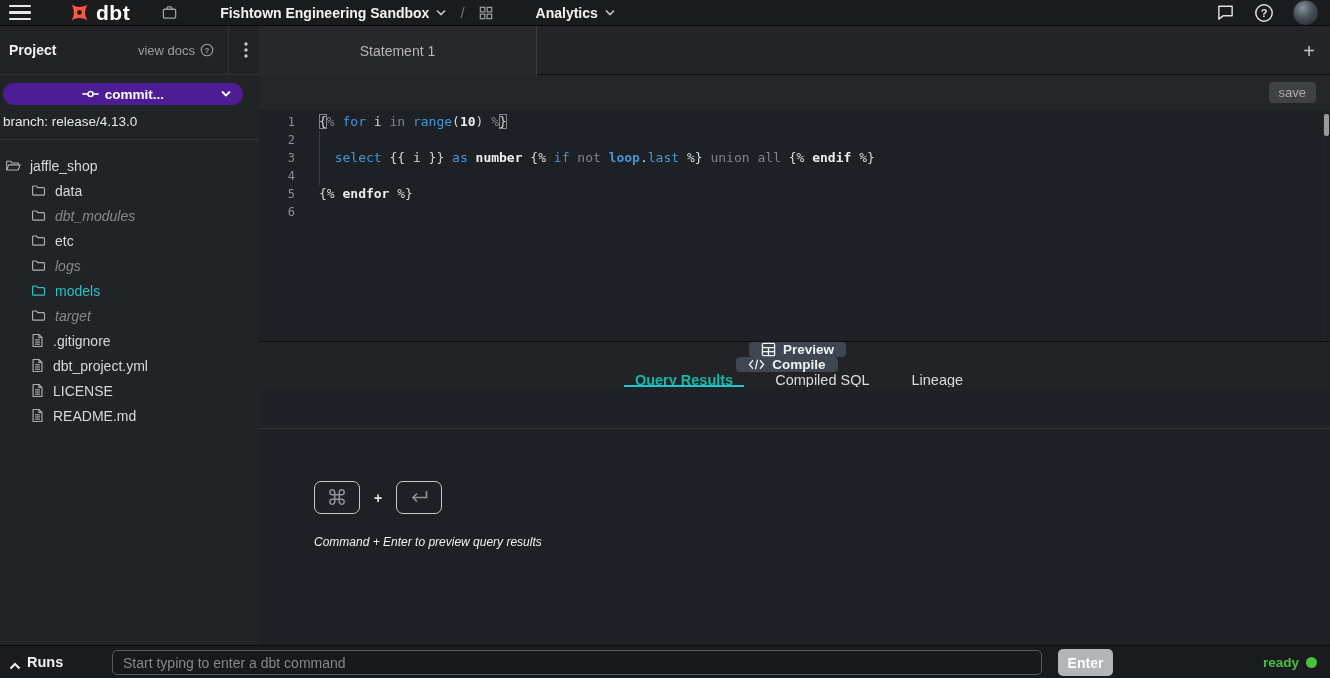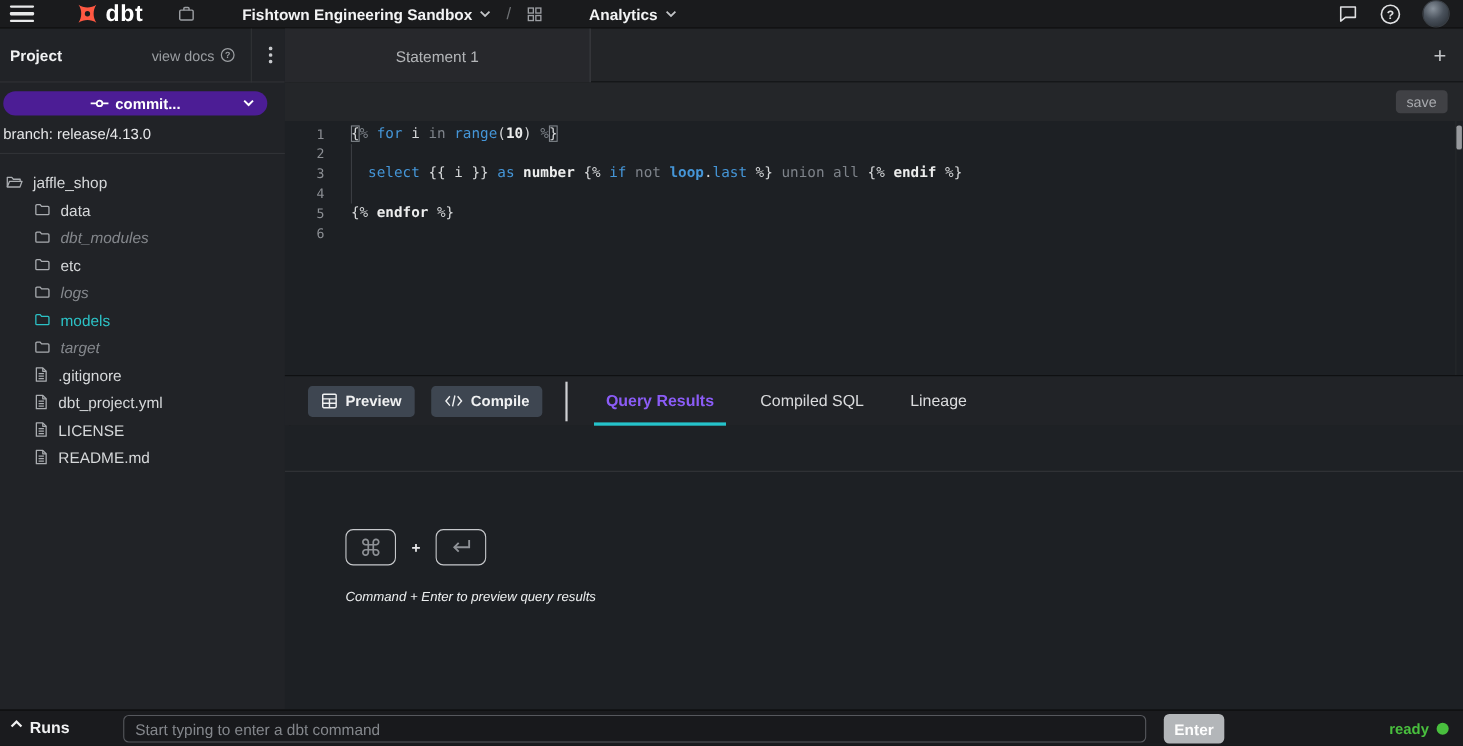--- a/index.html
+++ b/index.html
@@ -83,50 +83,50 @@
   .t-kw  { color:#4596d8; }
   .t-kwb { color:#4596d8; font-weight:bold; }
   .t-mut { color:#7e838a; }
   .t-txt { color:#d5d7d9; }
   .t-txtb{ color:#eceded; font-weight:bold; }
   .t-box { color:#d5d7d9; outline:1px solid #7f848a; outline-offset:-1px; }
   .indent-guide { position:absolute; left:60px; top:21px; width:1px; height:54px; background:#3a3d42; }
   .ed-scrollthumb { position:absolute; right:1px; top:4px; width:5px; height:22px; background:#97999d; border-radius:2px; cursor:grab; }
   .ed-scrolltrack { position:absolute; right:0; top:0; bottom:0; width:7px; border-left:1px solid #26282c; }
   
-  .btoolbar { position:absolute; top:315px; left:0; right:0; height:46px; background:#212327; border-top:1px solid #0e0f11; display:flex; align-items:center; }
+  .btoolbar { position:absolute; top:315px; left:0; right:0; height:46px; background:#212327; border-top:1px solid #0e0f11; display:flex; align-items:center;flex-direction:column; }
   .panel-btn {
     height:28px; padding:0 12px; margin-right:15px; background:#3e4651;
     border:none; border-radius:4px; color:#f0f1f2; font-size:13.5px; font-weight:bold;
     font-family:inherit; display:flex; align-items:center; gap:7px; cursor:pointer;
   }
   .panel-btn:first-of-type { margin-left:21px; }
   .btool-div { width:1.5px; height:36px; background:#cfd1d4; margin:0 15px 0 6px; }
   .rtabs { display:flex; height:100%; gap:20px; margin-left:9px; }
   .rtab { position:relative; height:100%; display:flex; align-items:center; padding:0 11px; font-size:14.5px; color:#dadbdd; cursor:pointer; }
-  .rtab.active { color:#8b5cf6; font-weight:bold; }
+  .rtab.active { color:#14b8a6; font-weight:bold; }
   .rtab.active::after { content:""; position:absolute; left:0; right:0; bottom:-1px; height:4px; background:#25c3cb; }
   .subband { position:absolute; top:361px; left:0; right:0; height:42px; background:#1e2125; border-bottom:1px solid #35373b; }
   .results { position:absolute; top:403px; left:0; right:0; bottom:0; background:#1d2024; }
   .empty-state { position:absolute; left:55px; top:52px; }
   .keys-row { display:flex; align-items:center; gap:14px; }
   .keycap {
     width:46px; height:33px; border:1.5px solid #c6c8cb; border-radius:7px;
     display:flex; align-items:center; justify-content:center; color:#8e9196;
   }
   .keycap.cmd { font-size:21px; font-family:"DejaVu Sans", sans-serif; }
   .plus-sep { color:#e8e9eb; font-size:14px; font-weight:bold; }
   .empty-caption { margin-top:21px; font-size:12px; font-style:italic; color:#eef0f1; }
   
   .statusbar {
     position:absolute; left:0; right:0; bottom:0; height:33px;
     background:#1a1b1e; border-top:1px solid #0b0c0d;
     display:flex; align-items:center; color:#f0f1f2;
   }
-  .runs-toggle { display:flex; align-items:flex-start; gap:6px; margin-left:9px; cursor:pointer; }
+  .runs-toggle { display:flex; align-items:flex-end; gap:6px; margin-left:9px; cursor:pointer; }
   .runs-label { font-size:14.5px; font-weight:bold; }
   .cmd-input {
     position:absolute; left:112px; top:4px; width:930px; height:25px;
     background:#18191c; border:1px solid #56585d; border-radius:5px;
     color:#dfe0e2; font-size:14px; font-family:inherit; padding:0 10px;
   }
   .cmd-input::placeholder { color:#84878c; }
   .enter-btn {
     position:absolute; left:1058px; top:3px; width:55px; height:27px;
     background:#b3b6b9; border:none; border-radius:5px;

